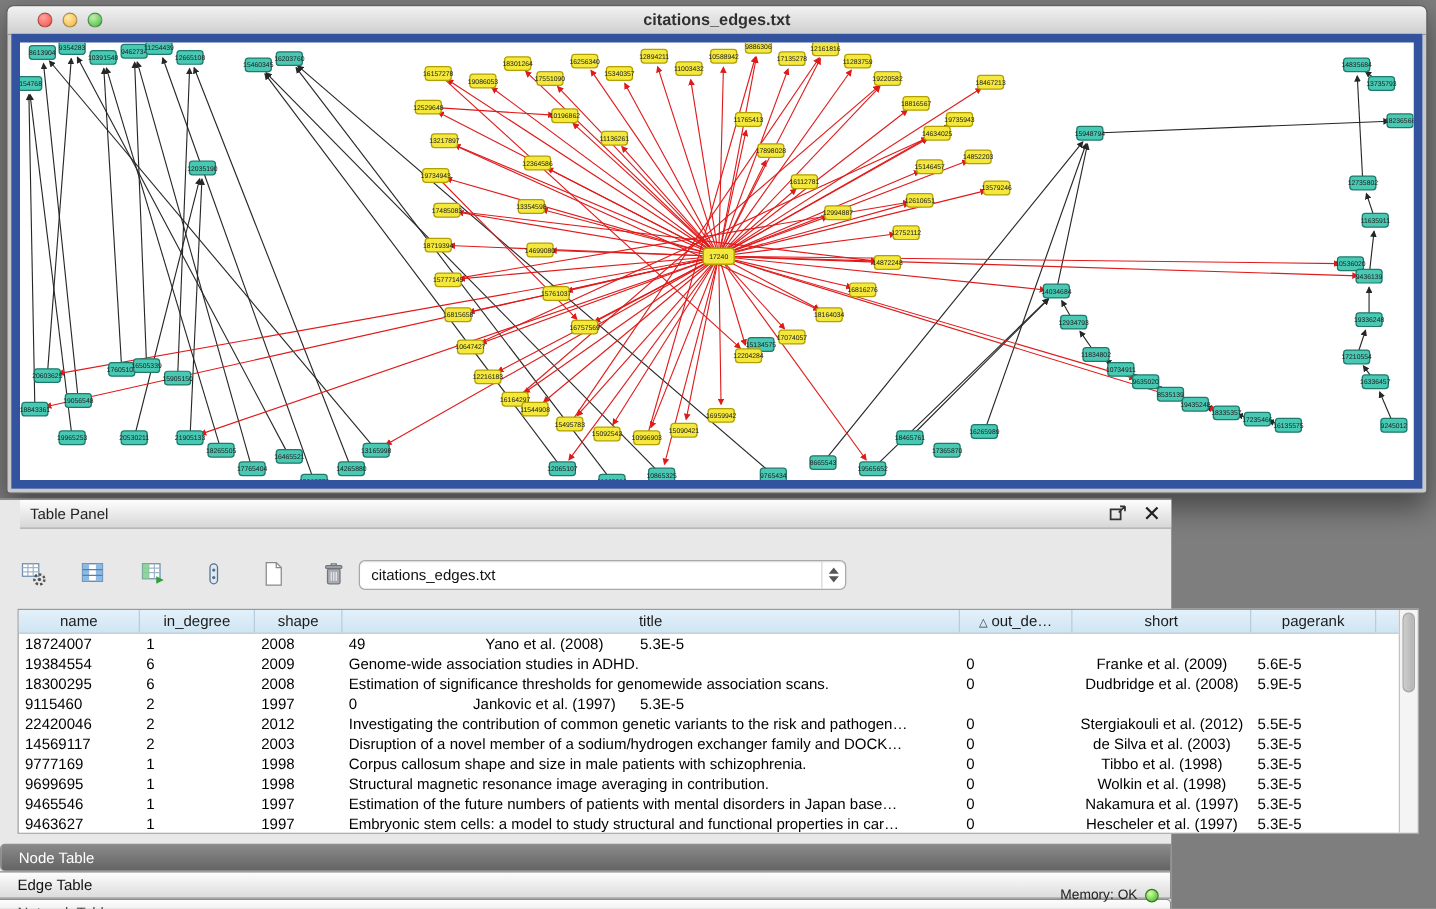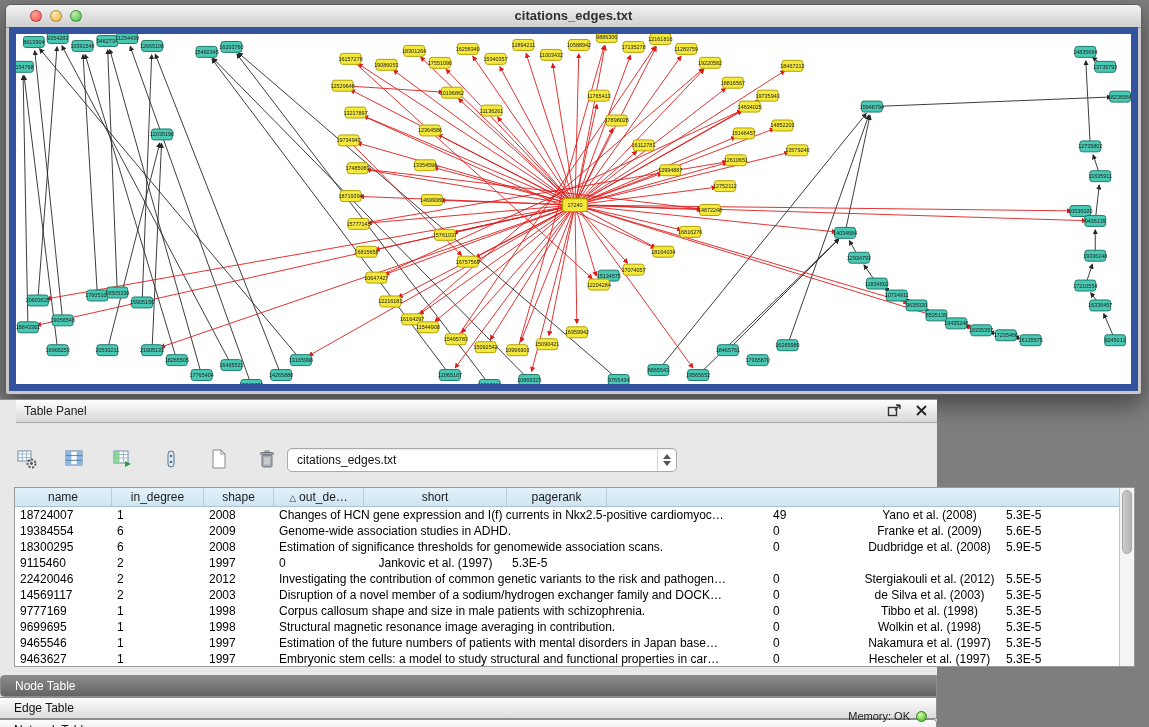--- a/index.html
+++ b/index.html
@@ -757,31 +757,31 @@
       <span class="tri-up"></span>
         <span class="tri-dn"></span>
     </span>
   </div>
 
   <div class="tbl">
     <div class="thead">
       <div class="th c0">name</div>
       <div class="th c1">in_degree</div>
       <div class="th c2">shape</div>
+      <div class="th c3">title</div>
       <div class="th c4"><span class="sort-tri">△</span><span>out_de…</span></div>
       <div class="th c5">short</div>
       <div class="th c6">pagerank</div>
       <div class="th fill"></div>
     </div>
     <div class="tbody" id="tbody">
         <div class="tr">
           <div class="td c0">18724007</div>
           <div class="td c1">1</div>
           <div class="td c2">2008</div>
-          <div class="td c3">Changes of HCN gene expression and I(f) currents in Nkx2.5-positive cardiomyoc…</div>
           <div class="td c4">49</div>
           <div class="td c5">Yano et al. (2008)</div>
           <div class="td c6">5.3E-5</div>
         </div>
         <div class="tr">
           <div class="td c0">19384554</div>
           <div class="td c1">6</div>
           <div class="td c2">2009</div>
           <div class="td c3">Genome-wide association studies in ADHD.</div>
           <div class="td c4">0</div>

